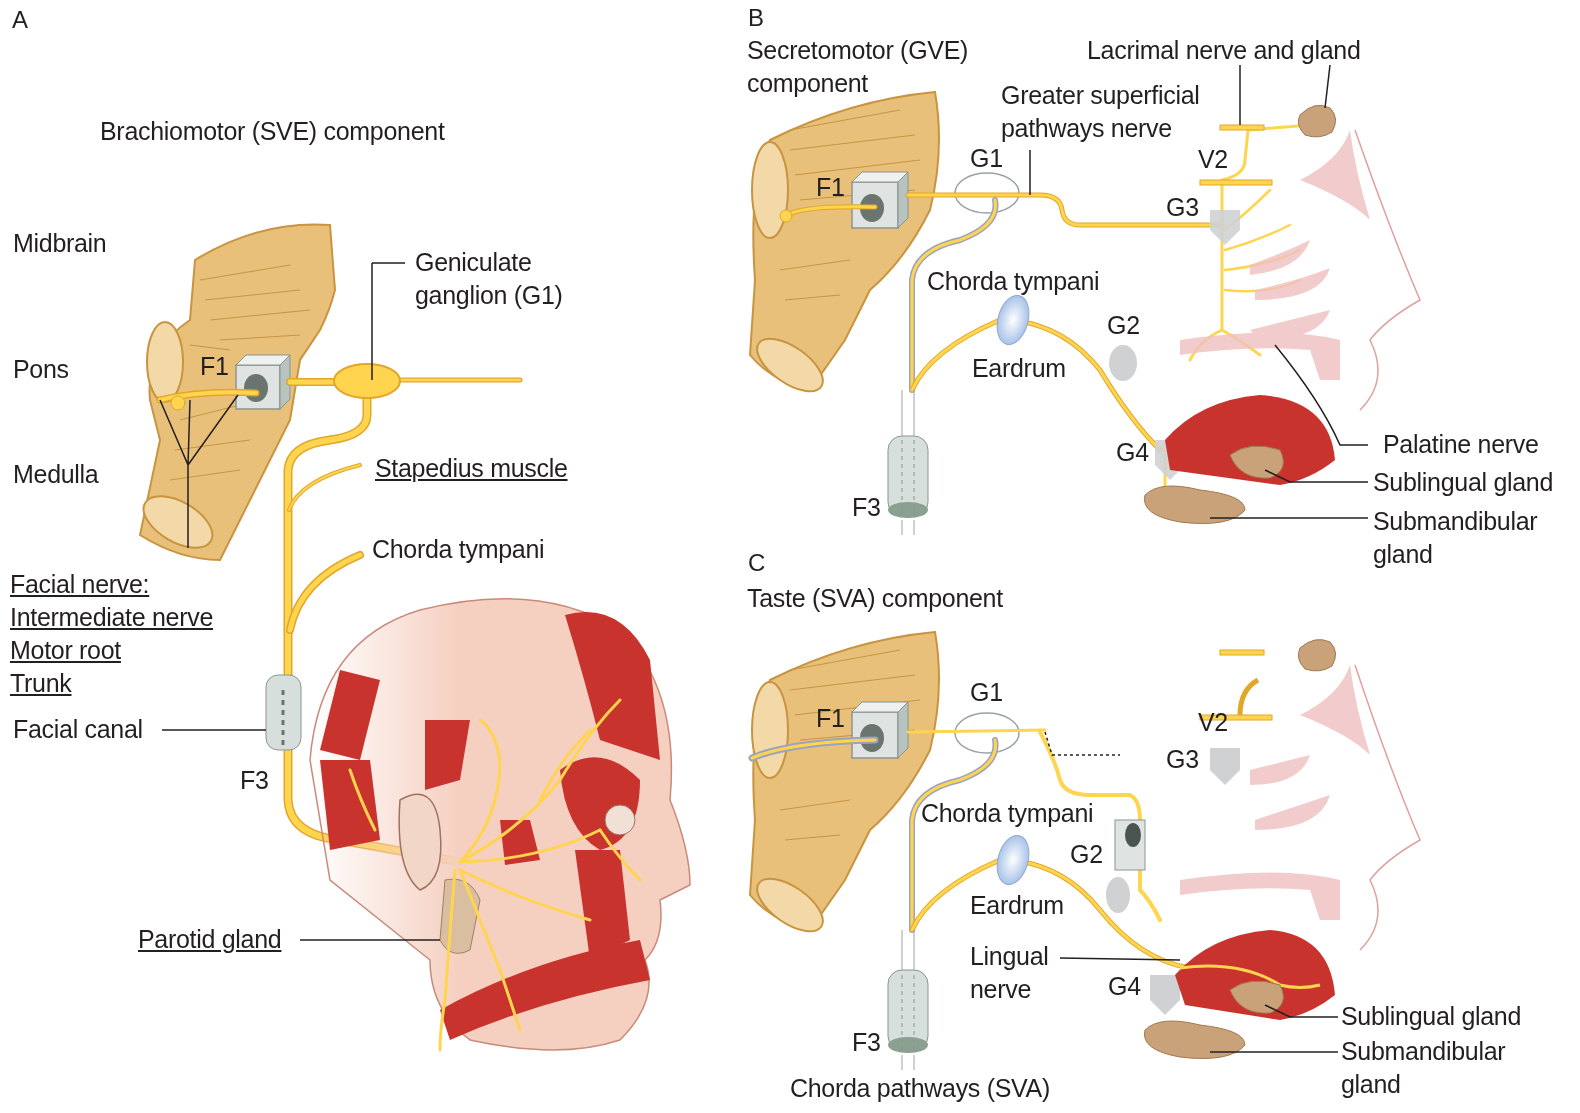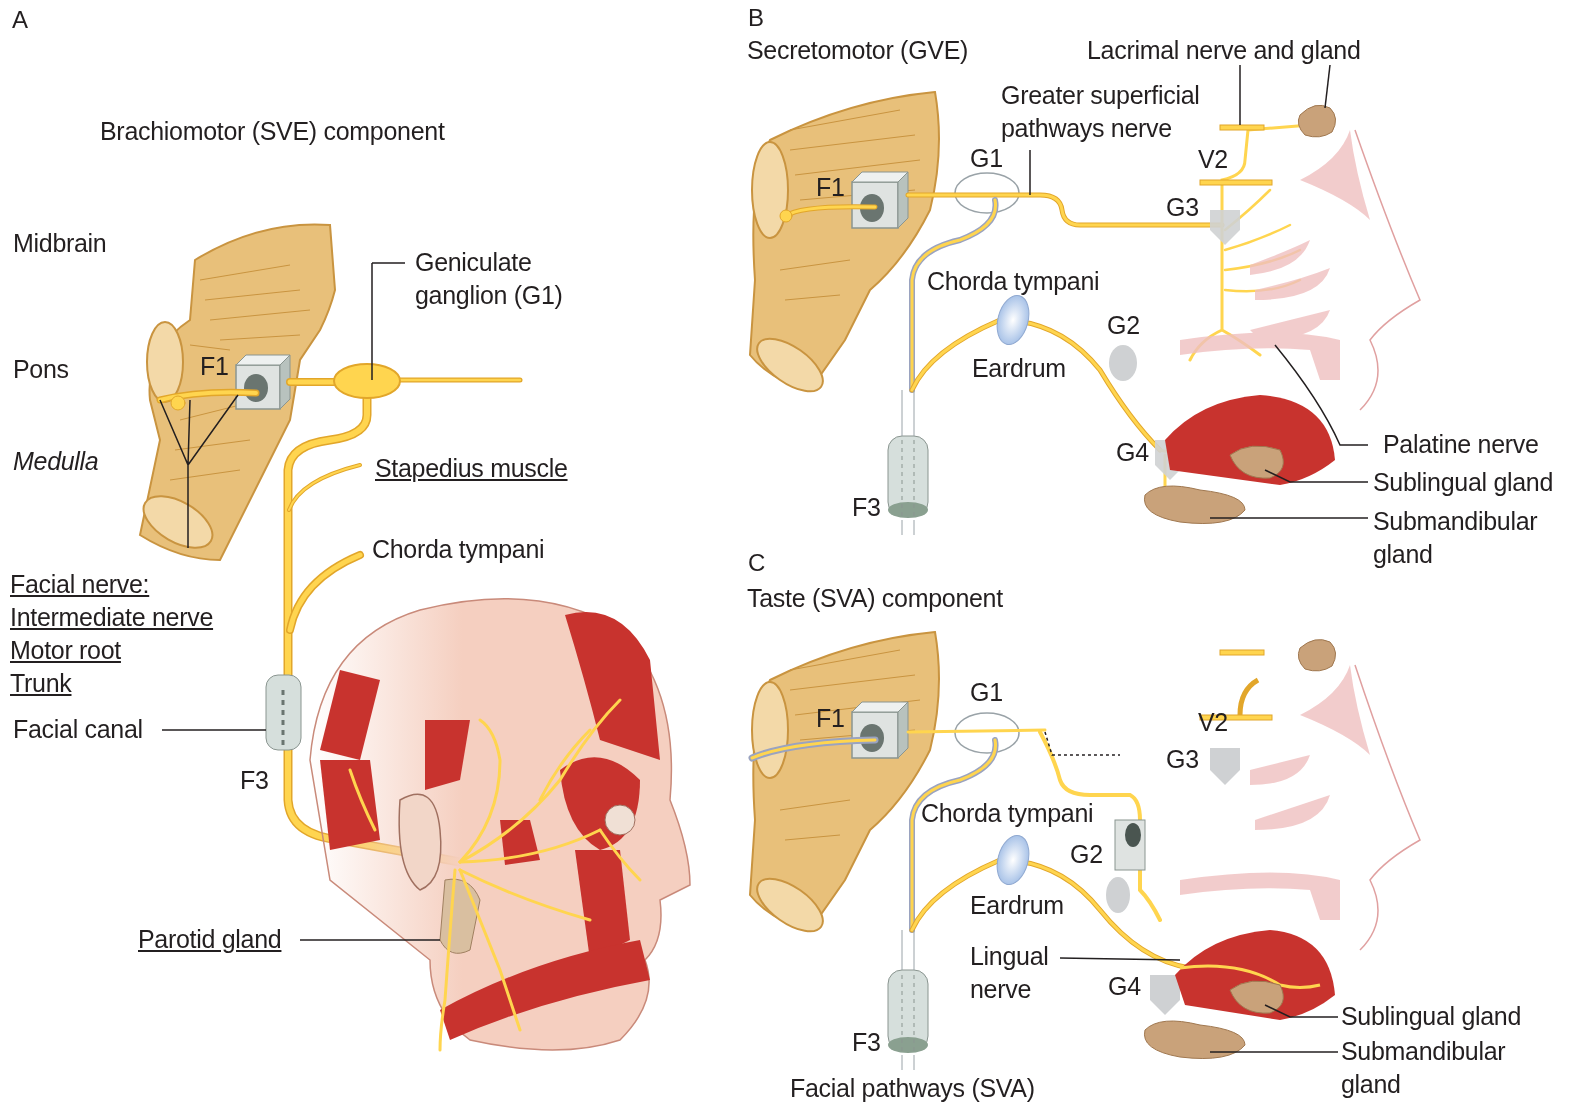--- a/index.html
+++ b/index.html
@@ -230,39 +230,40 @@
       <path d="M1265 1005 L1290 1017 L1338 1017"></path>
       <path d="M1210 1052 L1338 1052"></path>
     </g>
   </g>
 </svg>
 
 <div class="panel-letter" style="left:12px;top:6px;">A</div>
 <div class="lbl" style="left:100px;top:115px;">Brachiomotor (SVE) component</div>
 <div class="lbl" style="left:13px;top:227px;">Midbrain</div>
 <div class="lbl" style="left:13px;top:353px;">Pons</div>
-<div class="lbl" style="left:13px;top:445px;font-style:italic;">Medulla</div>
+<div class="lbl" style="left:13px;top:458px;">Medulla</div>
 <div class="lbl" style="left:200px;top:350px;">F1</div>
 <div class="lbl" style="left:415px;top:246px;">Geniculate</div>
 <div class="lbl" style="left:415px;top:279px;">ganglion (G1)</div>
 <div class="lbl" style="left:375px;top:452px;text-decoration:underline;">Stapedius muscle</div>
 <div class="lbl" style="left:372px;top:533px;">Chorda tympani</div>
 <div class="lbl multi" style="left:10px;top:568px;text-decoration:underline;">
   <span>Facial nerve:</span>
   <span>Intermediate nerve</span>
   <span>Motor root</span>
   <span>Trunk</span>
 </div>
 <div class="lbl" style="left:13px;top:713px;">Facial canal</div>
 <div class="lbl" style="left:240px;top:764px;">F3</div>
 <div class="lbl" style="left:138px;top:923px;text-decoration:underline;">Parotid gland</div>
 
 <div class="panel-letter" style="left:748px;top:4px;">B</div>
 <div class="lbl multi" style="left:747px;top:34px;">
   <span>Secretomotor (GVE)</span>
+  <span>component</span>
 </div>
 <div class="lbl" style="left:1087px;top:34px;">Lacrimal nerve and gland</div>
 <div class="lbl multi" style="left:1001px;top:79px;">
   <span>Greater superficial</span>
   <span>pathways nerve</span>
 </div>
 <div class="lbl" style="left:970px;top:142px;">G1</div>
 <div class="lbl" style="left:816px;top:171px;">F1</div>
 <div class="lbl" style="left:1198px;top:143px;">V2</div>
 <div class="lbl" style="left:1166px;top:191px;">G3</div>
@@ -291,13 +292,13 @@
   <span>Lingual</span>
   <span>nerve</span>
 </div>
 <div class="lbl" style="left:1108px;top:970px;">G4</div>
 <div class="lbl" style="left:852px;top:1026px;">F3</div>
 <div class="lbl" style="left:1341px;top:1000px;">Sublingual gland</div>
 <div class="lbl multi" style="left:1341px;top:1035px;">
   <span>Submandibular</span>
   <span>gland</span>
 </div>
-<div class="lbl" style="left:790px;top:1072px;">Facial pathways (SVA)</div>
+<div class="lbl" style="left:790px;top:1072px;">Chorda pathways (SVA)</div>
 
 </body></html>

